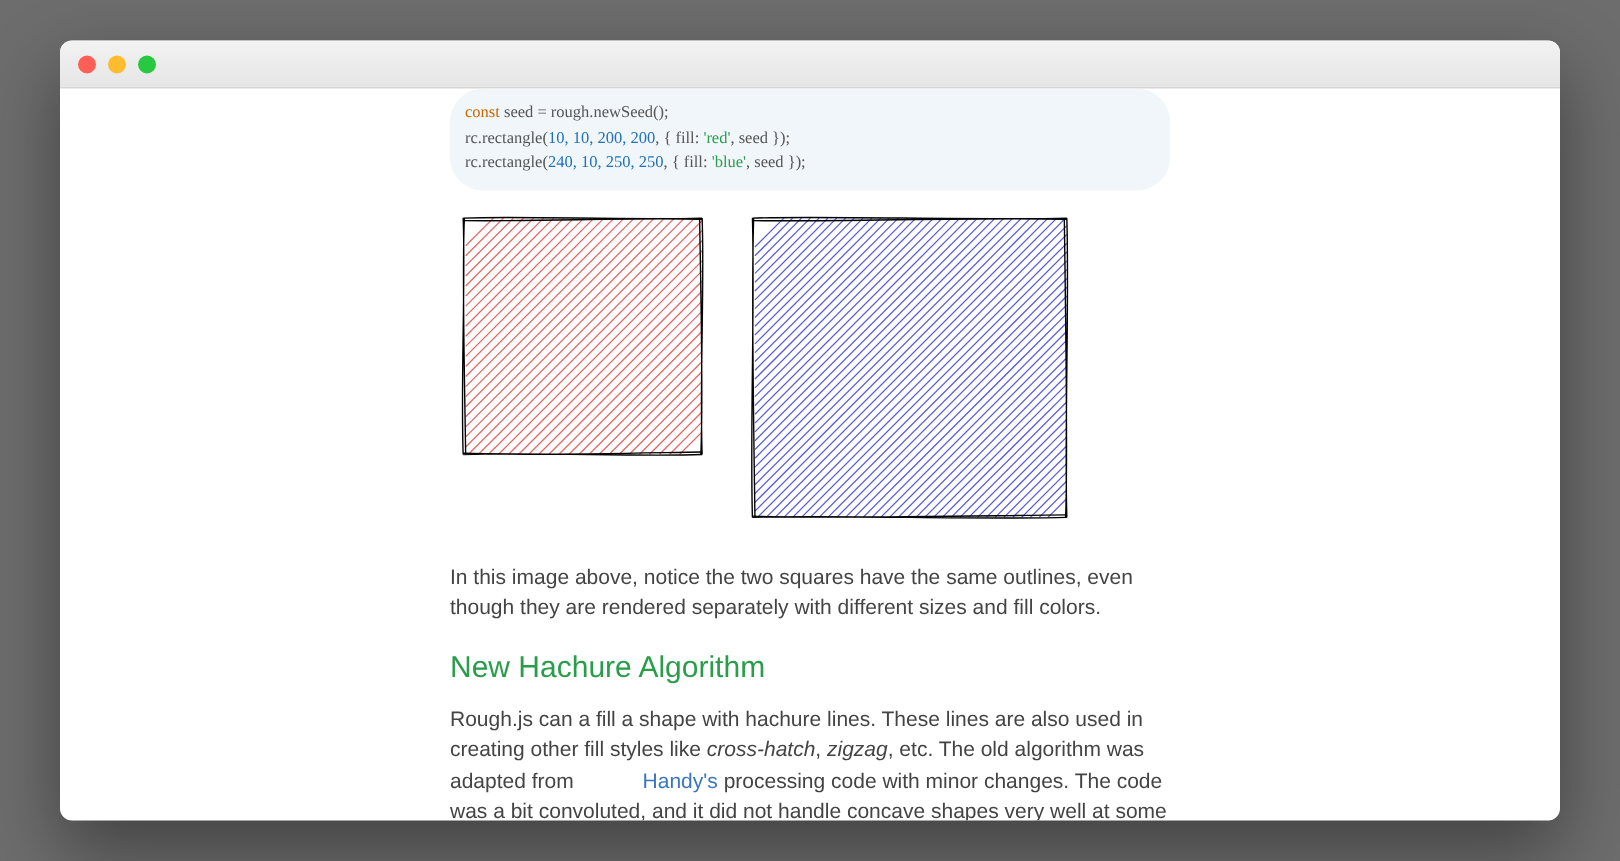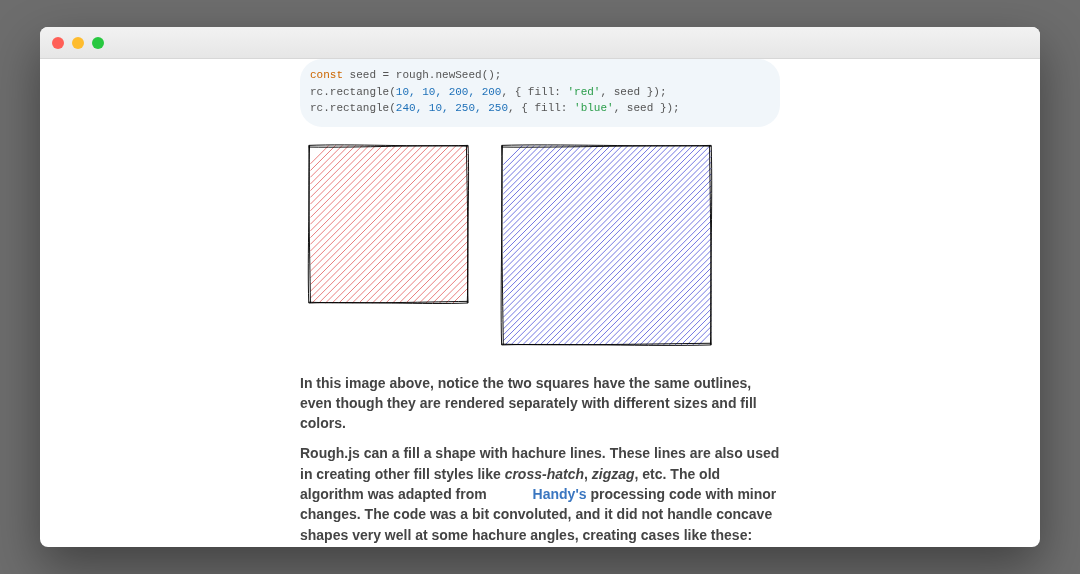--- a/index.html
+++ b/index.html
@@ -42,42 +42,41 @@
     position: relative;
   }
   .content {
     width: 480px;
     margin: 0 auto;
     padding-top: 0;
   }
   .codeblock {
     background: #f1f6fa;
     padding: 8px 10px 10px 10px;
-    font-family: Liberation Mono, monospace;
+    font-family: Liberation Serif, serif;
     font-size: 11px;
     line-height: 1.5;
     color: #555;
     margin-bottom: 10px;
     white-space: pre;
     border-radius: 22px;
   }
   .kw { color: #cc6600; }
   .num { color: #1e70b8; }
   .str { color: #2a9d4a; }
   .ident { color: #555; }
   .figure {
     background: #fff;
     margin: 4px 0 14px 0;
   }
   .para {
     font-size: 14px;
     color: #444;
     line-height: 1.45;
     margin: 10px 0;
-    font-weight: bold;
   }
   .para em { font-style: italic; }
   .h2 {
     font-size: 20px;
     color: #2a9d4a;
     font-weight: 500;
     margin: 20px 0 12px 0;
   }
   .link { color: #3a76c0; text-decoration: none; margin-left: 42px; }
   .rough-stroke { stroke: #000; stroke-width: 1.1; fill: none; }
@@ -228,20 +227,21 @@
             <path d="M240 10 C 300 8, 420 12, 490 10 M240 12 C 310 13, 430 9, 490 11"></path>
             <path d="M490 10 C 492 80, 488 180, 490 248 M488 10 C 489 90, 491 200, 489 248"></path>
             <path d="M490 248 C 420 250, 310 246, 240 248 M490 246 C 400 247, 300 249, 240 247"></path>
             <path d="M240 248 C 238 180, 242 80, 240 10 M242 248 C 241 170, 239 70, 241 10"></path>
           </g>
         </svg>
       </div>
 
       <p class="para">In this image above, notice the two squares have the same outlines, even though they are rendered separately with different sizes and fill colors.</p>
 
+      <h2 class="h2">New Hachure Algorithm</h2>
 
       <p class="para">
         <span>Rough.js can a fill a shape with hachure lines. These lines are also used in creating other fill styles like </span><em>cross-hatch</em><span>, </span><em>zigzag</em><span>, etc. The old algorithm was adapted from </span><a href="#" class="link">Handy's</a><span> processing code with minor changes. The code was a bit convoluted, and it did not handle concave shapes very well at some hachure angles, creating cases like these:</span>
       </p>
 
     </div>
   </div>
 </div>
 
 </body></html>

